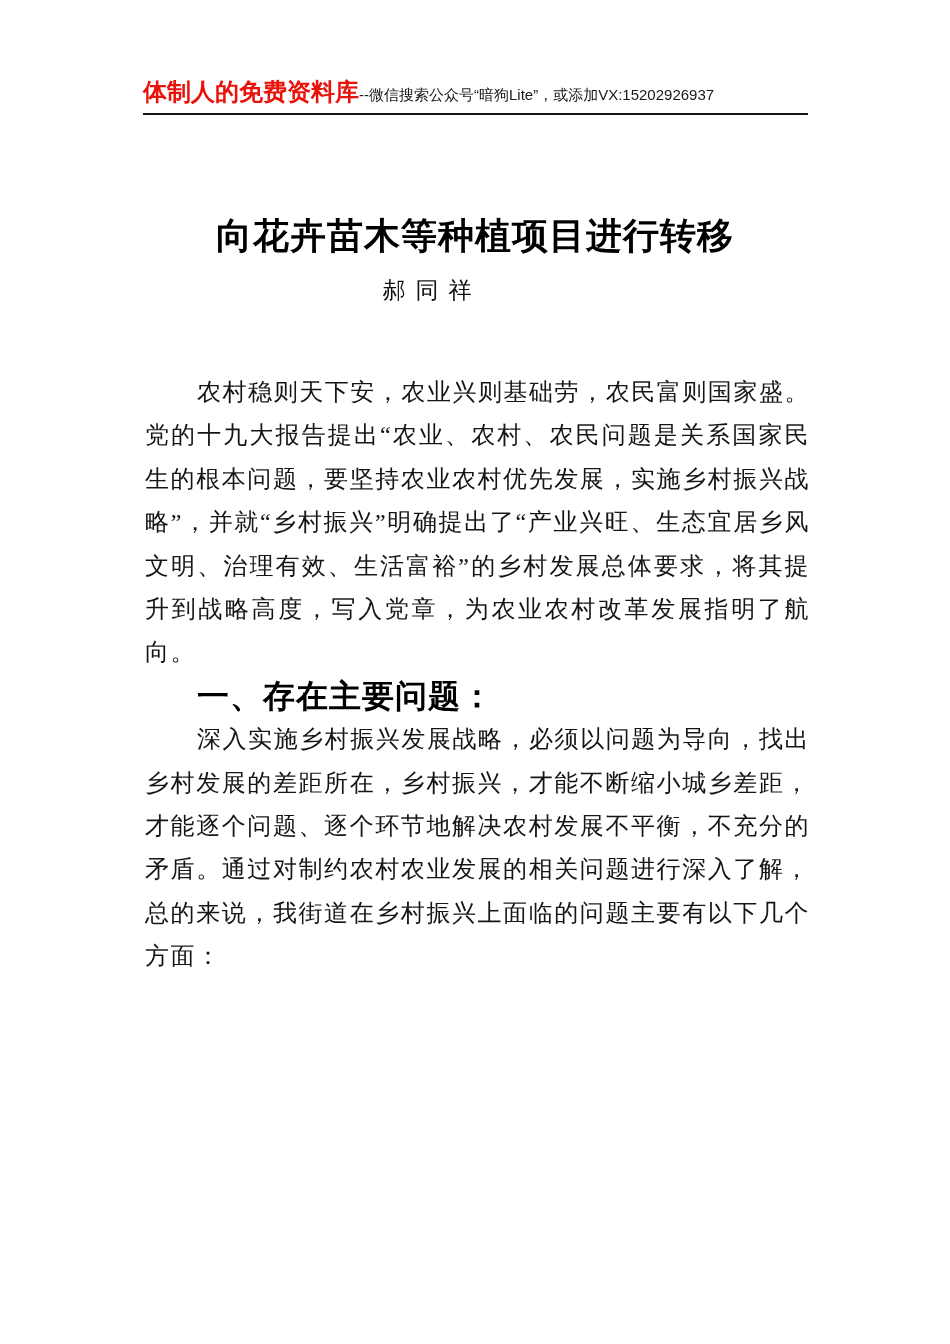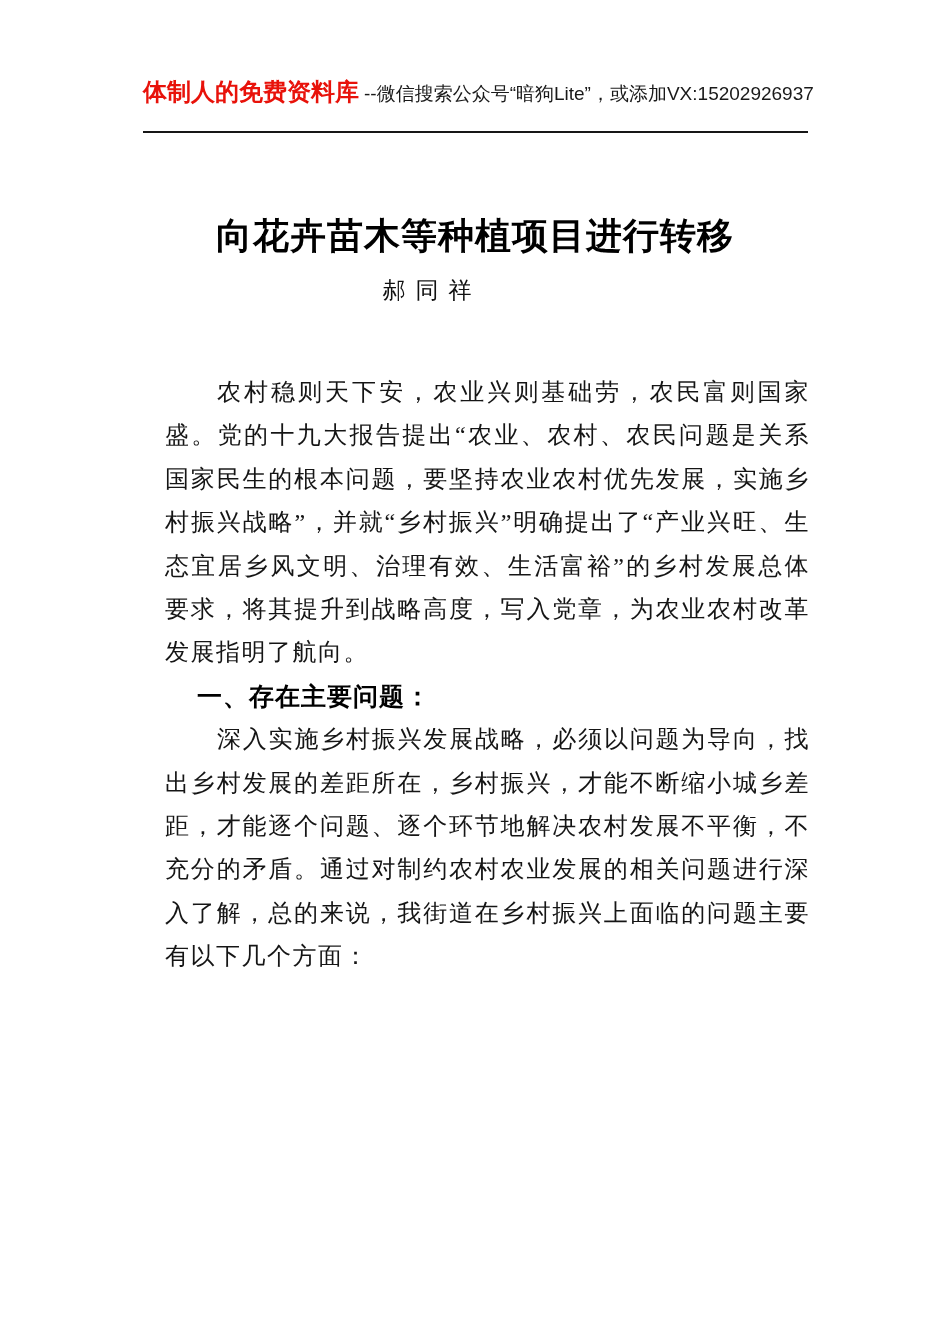--- a/index.html
+++ b/index.html
@@ -16,37 +16,36 @@
     font-family: "Liberation Serif", serif;
     color: #1a1a1a;
   }
   
   .promo-header {
     position: absolute;
     top: 76px;
     left: 143px;
     width: 665px;
     border-bottom: 2px solid #161616;
-    padding-bottom: 23px;
+    padding-bottom: 5px;
     display: flex;
     align-items: baseline;
     white-space: nowrap;
   }
   .promo-brand {
     font-family: "Liberation Sans", sans-serif;
     font-weight: bold;
     font-size: 24px;
     letter-spacing: 0px;
     color: #e8120a;
   }
   .promo-subtitle {
     font-family: "Liberation Sans", sans-serif;
-    font-size: 19px;
+    font-size: 15px;
     color: #191919;
-    margin-left: 5px;
   }
   
   .doc-title {
     position: absolute;
     top: 212px;
     left: 0;
     width: 950px;
     text-align: center;
     font-family: "Liberation Serif", serif;
     font-weight: bold;
@@ -78,26 +77,25 @@
     text-indent: 52px;
     line-height: 43.4px;
   }
   .para-body {
     font-family: "Liberation Serif", serif;
     font-size: 24px;
     letter-spacing: 1.5px;
     text-align: justify;
     text-justify: inter-character;
     color: #151515;
-    margin-left: 20px;
   }
   .para-h1 {
     font-family: "Liberation Sans", sans-serif;
     font-weight: bold;
-    font-size: 25px;
+    font-size: 32px;
     letter-spacing: 1px;
     color: #000000;
   }
   .para-h2 {
     font-family: "Liberation Serif", serif;
     font-weight: bold;
     font-size: 24px;
     letter-spacing: 1.5px;
     color: #000000;
   }

